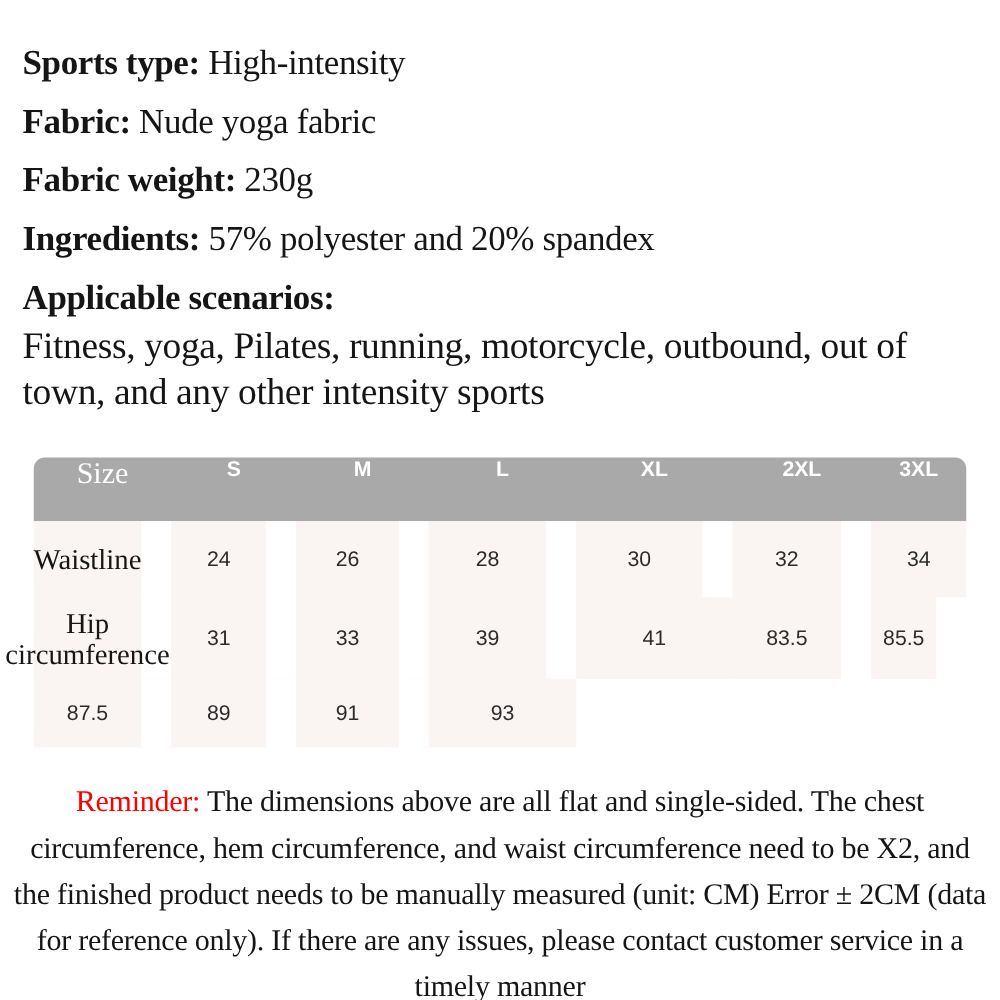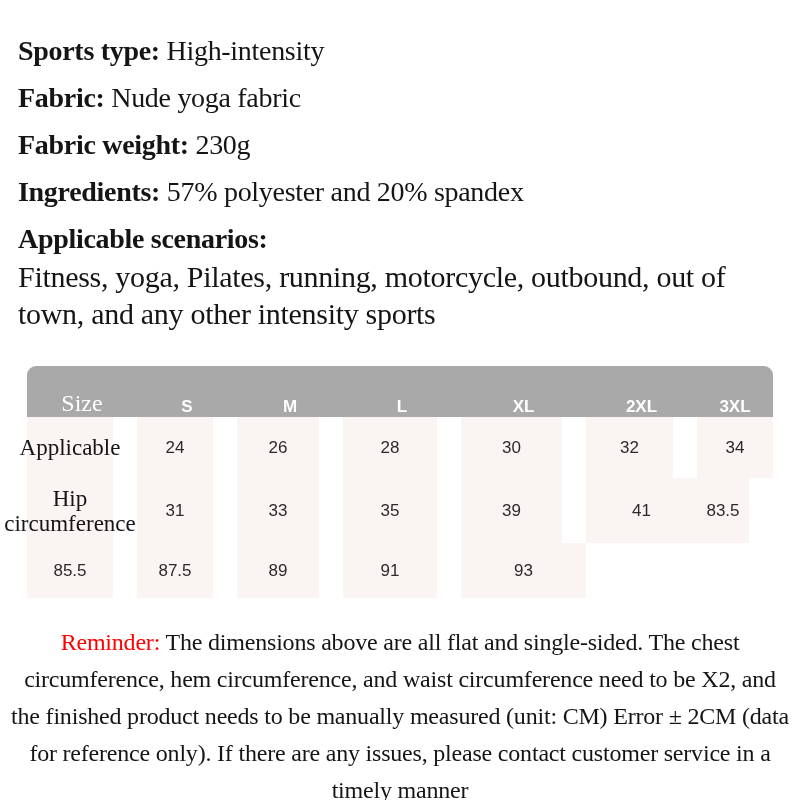--- a/index.html
+++ b/index.html
@@ -27,21 +27,21 @@
   .spec-line.scenarios{margin-bottom:0;}
   .scenario-text{
     display:block;
     font-size:30px;line-height:37px;
     width:770px;margin-top:4px;
     letter-spacing:-0.3px;
   }
   
   .size-table{margin:34px 0 0 27px;width:746px;}
   .thead{
-    display:flex;align-items:flex-end;
+    display:flex;align-items:flex-start;
     height:51px;background:var(--header-bg);
     border-radius:9px 9px 0 0;
   }
   .th{
     text-align:center;color:var(--header-text);
     font-family:"Liberation Sans", sans-serif;
     font-weight:bold;font-size:17px;
   }
   .th.size-label{
     font-family:"Liberation Serif", serif;
@@ -97,32 +97,31 @@
       <div class="th size-label w1">Size</div>
       <div class="th w2">S</div>
       <div class="th w3">M</div>
       <div class="th w4">L</div>
       <div class="th w5">XL</div>
       <div class="th w6">2XL</div>
       <div class="th w7">3XL</div>
     </div>
     <div class="tbody">
 
-      <div class="cell rowlabel">Applicable</div>
+      <div class="cell rowlabel">Waistline</div>
       <div class="cell num">24</div>
       <div class="cell num">26</div>
       <div class="cell num">28</div>
       <div class="cell num">30</div>
       <div class="cell num">32</div>
       <div class="cell num last">34</div>
 
       <div class="cell rowlabel">Hip circumference</div>
       <div class="cell num">31</div>
       <div class="cell num">33</div>
-      <div class="cell num">35</div>
       <div class="cell num">39</div>
       <div class="cell num last">41</div>
 
       <div class="cell num">83.5</div>
       <div class="cell num">85.5</div>
       <div class="cell num">87.5</div>
       <div class="cell num">89</div>
       <div class="cell num">91</div>
       <div class="cell num last">93</div>
     </div>

